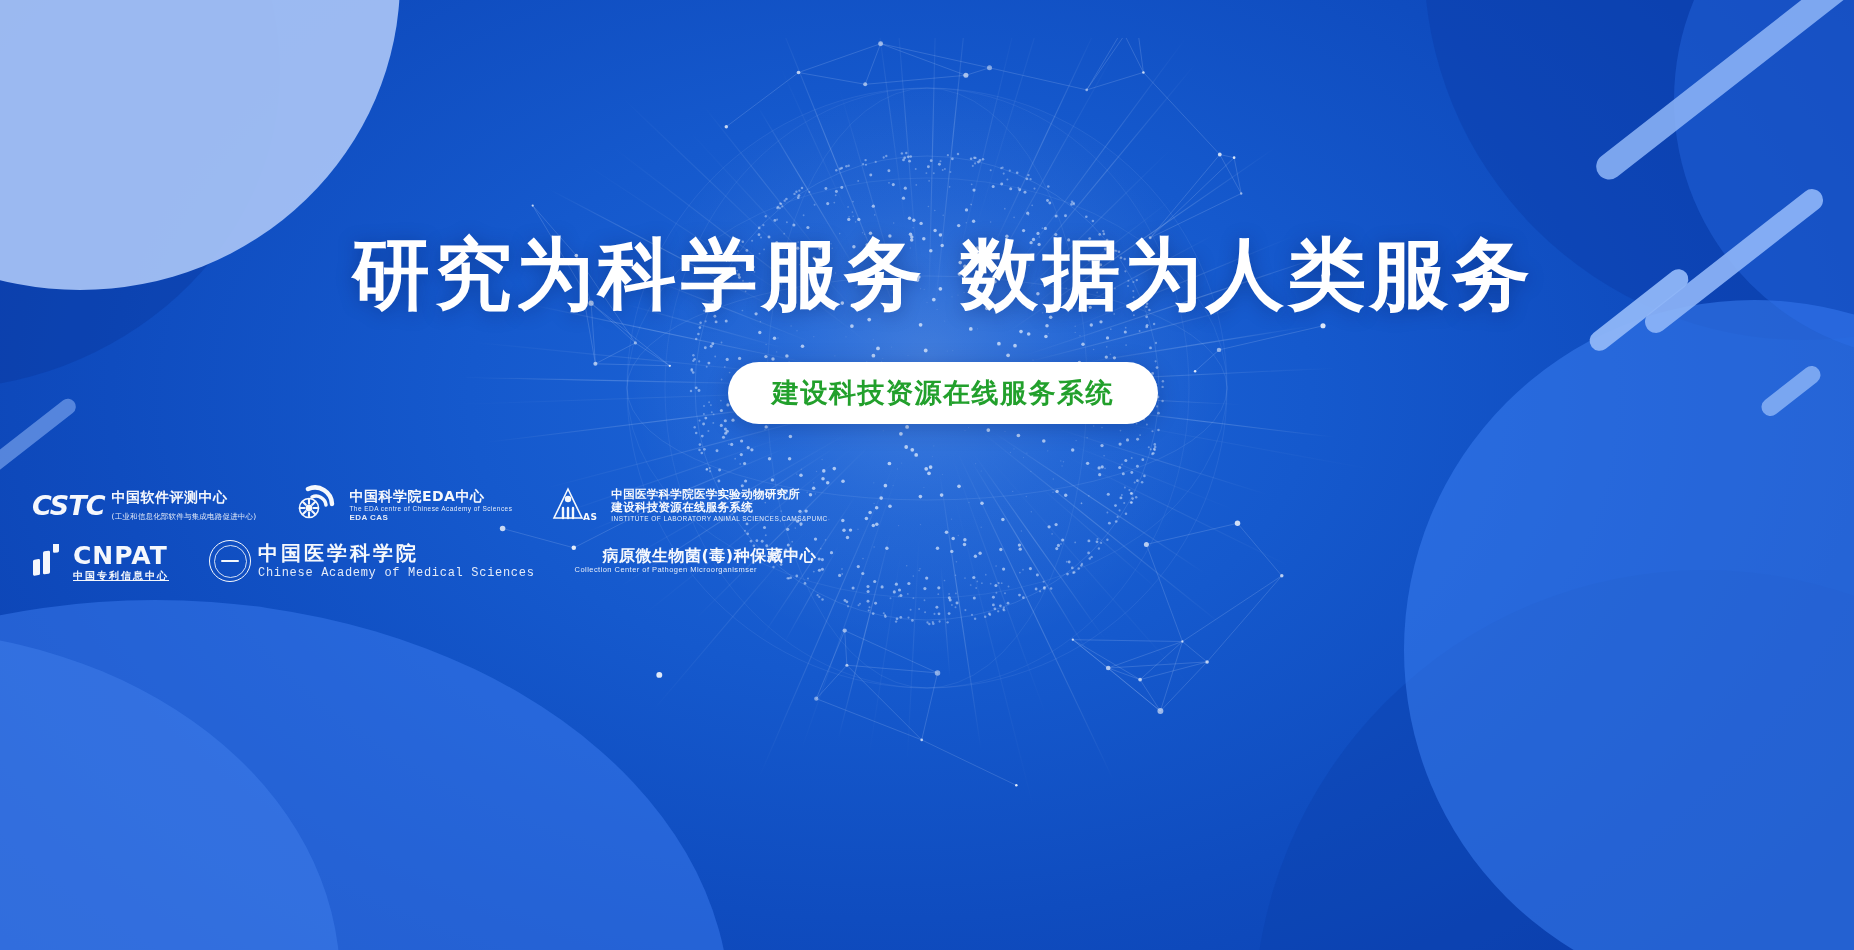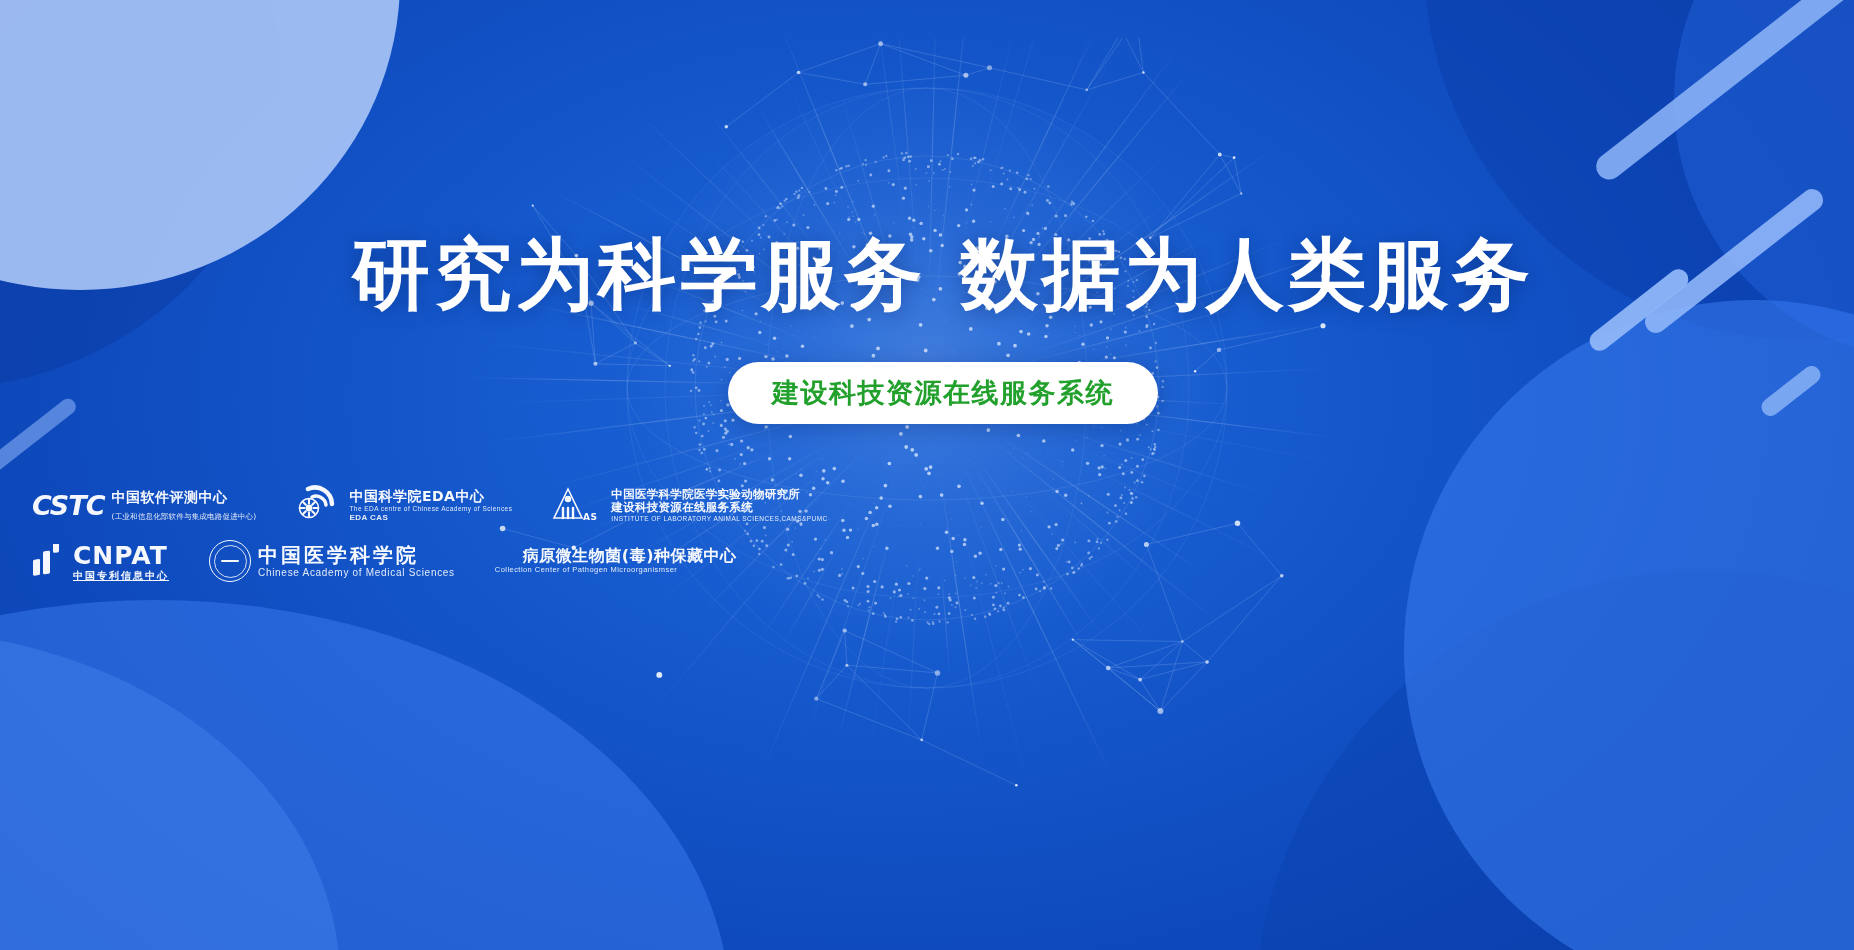--- a/index.html
+++ b/index.html
@@ -116,21 +116,21 @@
                 font-family:"DejaVu Sans","Liberation Sans",sans-serif; }
 
   .seal { width:42px; height:42px; border:1.6px solid #fff; border-radius:50%;
           display:flex; align-items:center; justify-content:center; position:relative; }
   .seal::before { content:""; position:absolute; inset:3.5px; border:1px solid #fff;
                   border-radius:50%; opacity:.85; }
   .seal-bar { width:18px; height:2.4px; background:#fff; border-radius:1px; }
 
   .cams-cn { font-size:20px; font-weight:bold; letter-spacing:3px;
              font-family:"DejaVu Serif","Liberation Serif",serif; }
-  .cams-en { font-size:10px; letter-spacing:.7px; opacity:.92; }
+  .cams-en { font-size:12px; letter-spacing:.7px; opacity:.92;font-family:Liberation Mono, monospace; }
 </style>
 </head>
 <body>
 
 <div id="banner">
 
   <div class="blob blob-tr-dark"></div>
   <div class="blob blob-br-dark"></div>
   <div class="blob blob-right"></div>
   <div class="blob blob-right2"></div>

